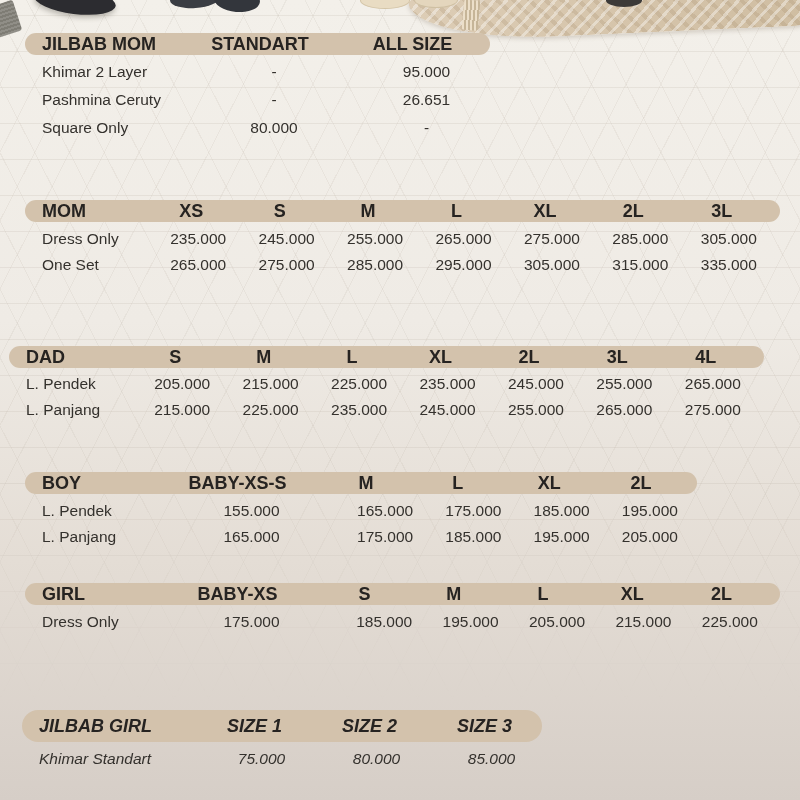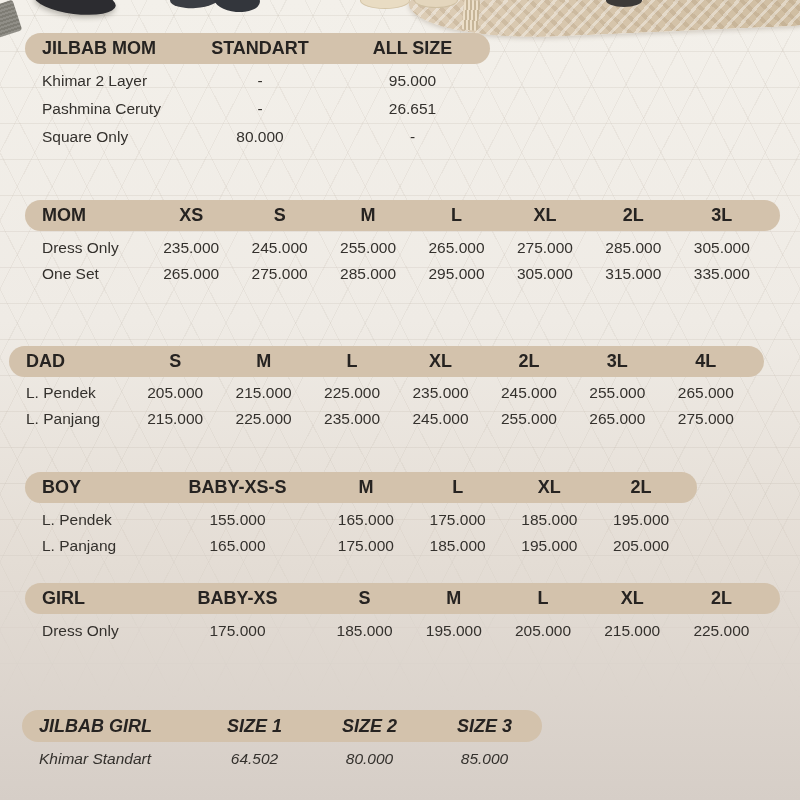--- a/index.html
+++ b/index.html
@@ -42,29 +42,29 @@
   .shoe-e { left:414px; top:-8px; width:42px; height:14px; background:#e4d6bd; border:1px solid #cfc0a3; }
   .shoe-f { left:606px; top:-6px; width:36px; height:13px; background:#3c3a38; }
   .doormat {
     position:absolute; left:-9px; top:3px; width:27px; height:32px;
     background:repeating-linear-gradient(0deg,#908e87 0 2px,#7e7c74 2px 4px);
     transform:rotate(-18deg); border-radius:3px;
   }
   
   .price-table { position:absolute; }
   .bar {
-    height:31px; border-radius:16px; background:var(--bar,#d3c2ac);
+    height:22px; border-radius:16px; background:var(--bar,#d3c2ac);
     display:grid; align-items:center;
     font-weight:bold; font-size:18px; color:var(--htext,#262321);
     box-sizing:border-box;
   }
   .rows { box-sizing:border-box; }
   .row {
     display:grid; align-items:center; height:26px;
-    font-size:15.5px; color:var(--btext,#34312d); box-sizing:border-box;
+    font-size:15.5px; color:var(--btext,#34312d); box-sizing:border-box;gap:14px;
   }
   .cell { white-space:nowrap; }
   .cell.label { padding-left:17px; text-align:left; }
   .cell.val { text-align:center; }
   
   .cols-jm   { grid-template-columns:160px 150px 1fr; }
   .cols-7    { grid-template-columns:122px repeat(7,1fr); padding-right:14px; }
   .cols-boy  { grid-template-columns:130px 165px repeat(4,1fr); padding-right:10px; }
   .cols-girl { grid-template-columns:130px 165px repeat(5,1fr); padding-right:14px; }
   .cols-jg   { grid-template-columns:175px repeat(3,1fr); }
@@ -248,19 +248,19 @@
   <section class="price-table t-jilbab-girl">
     <div class="bar cols-jg">
         <span class="cell label">JILBAB GIRL</span>
         <span class="cell val">SIZE 1</span>
         <span class="cell val">SIZE 2</span>
         <span class="cell val">SIZE 3</span>
       </div>
     <div class="rows">
         <div class="row cols-jg">
           <span class="cell label">Khimar Standart</span>
-          <span class="cell val">64.502</span>
+          <span class="cell val">75.000</span>
           <span class="cell val">80.000</span>
           <span class="cell val">85.000</span>
         </div>
       </div>
   </section>
 </div>
 
 </body></html>

